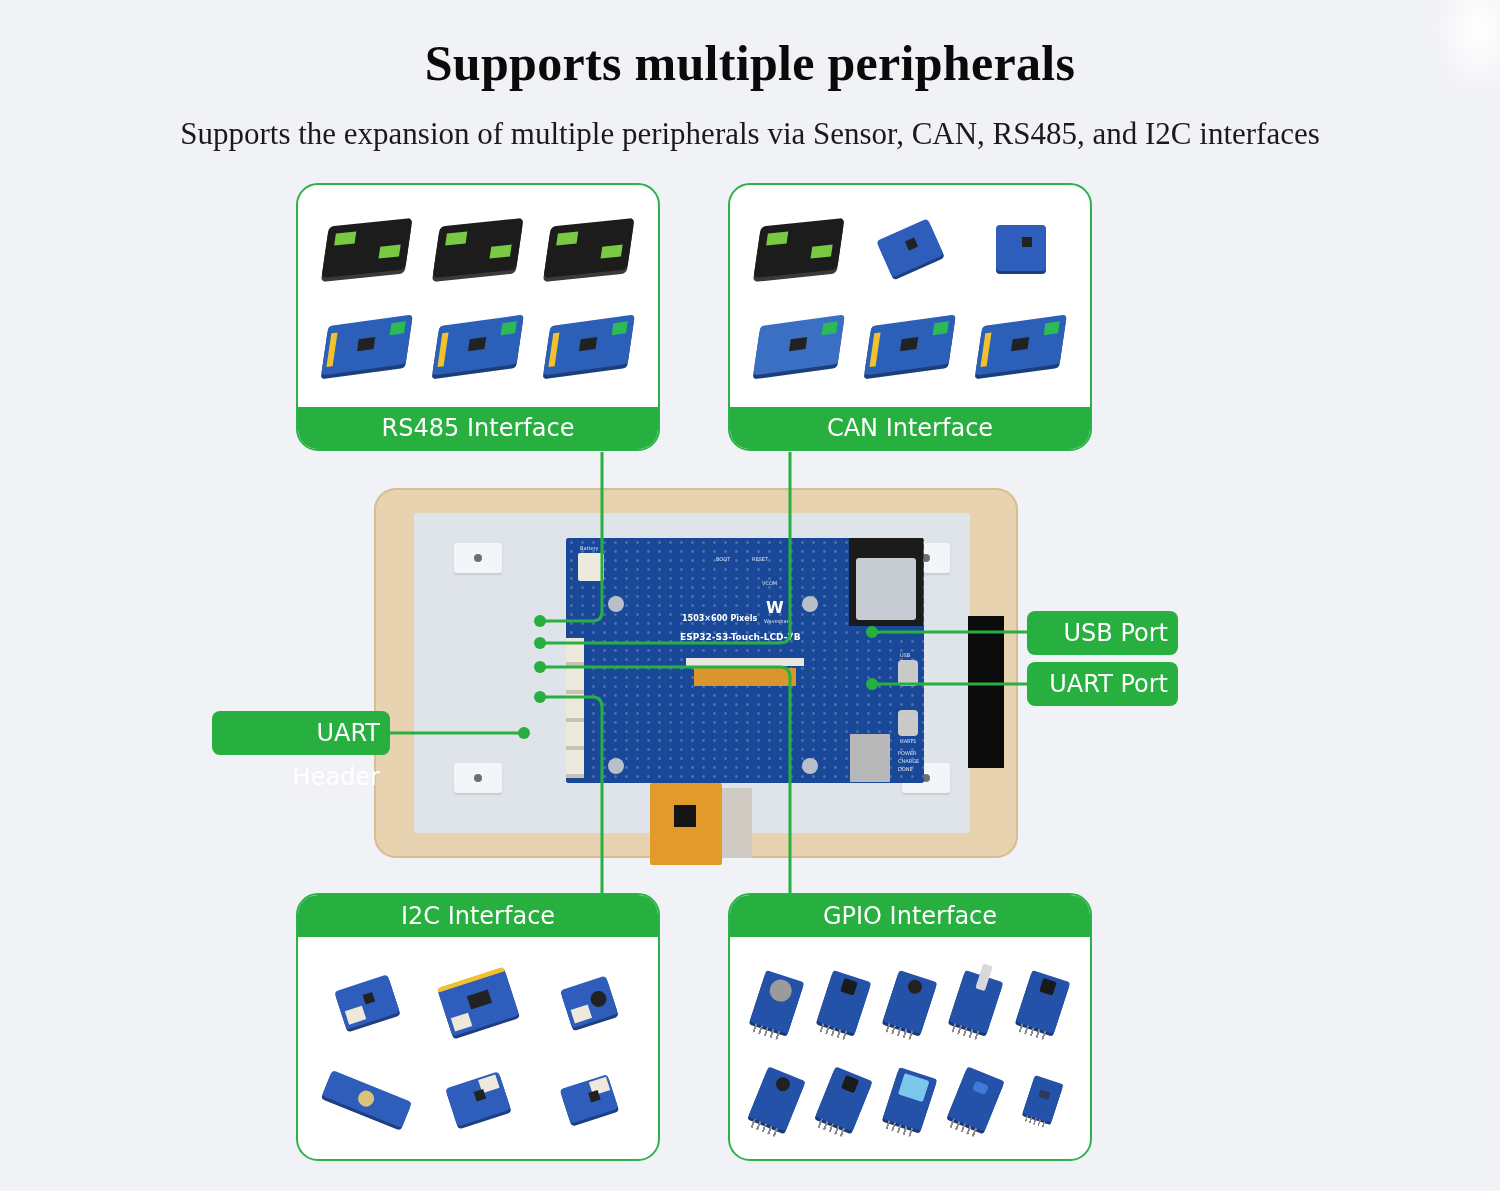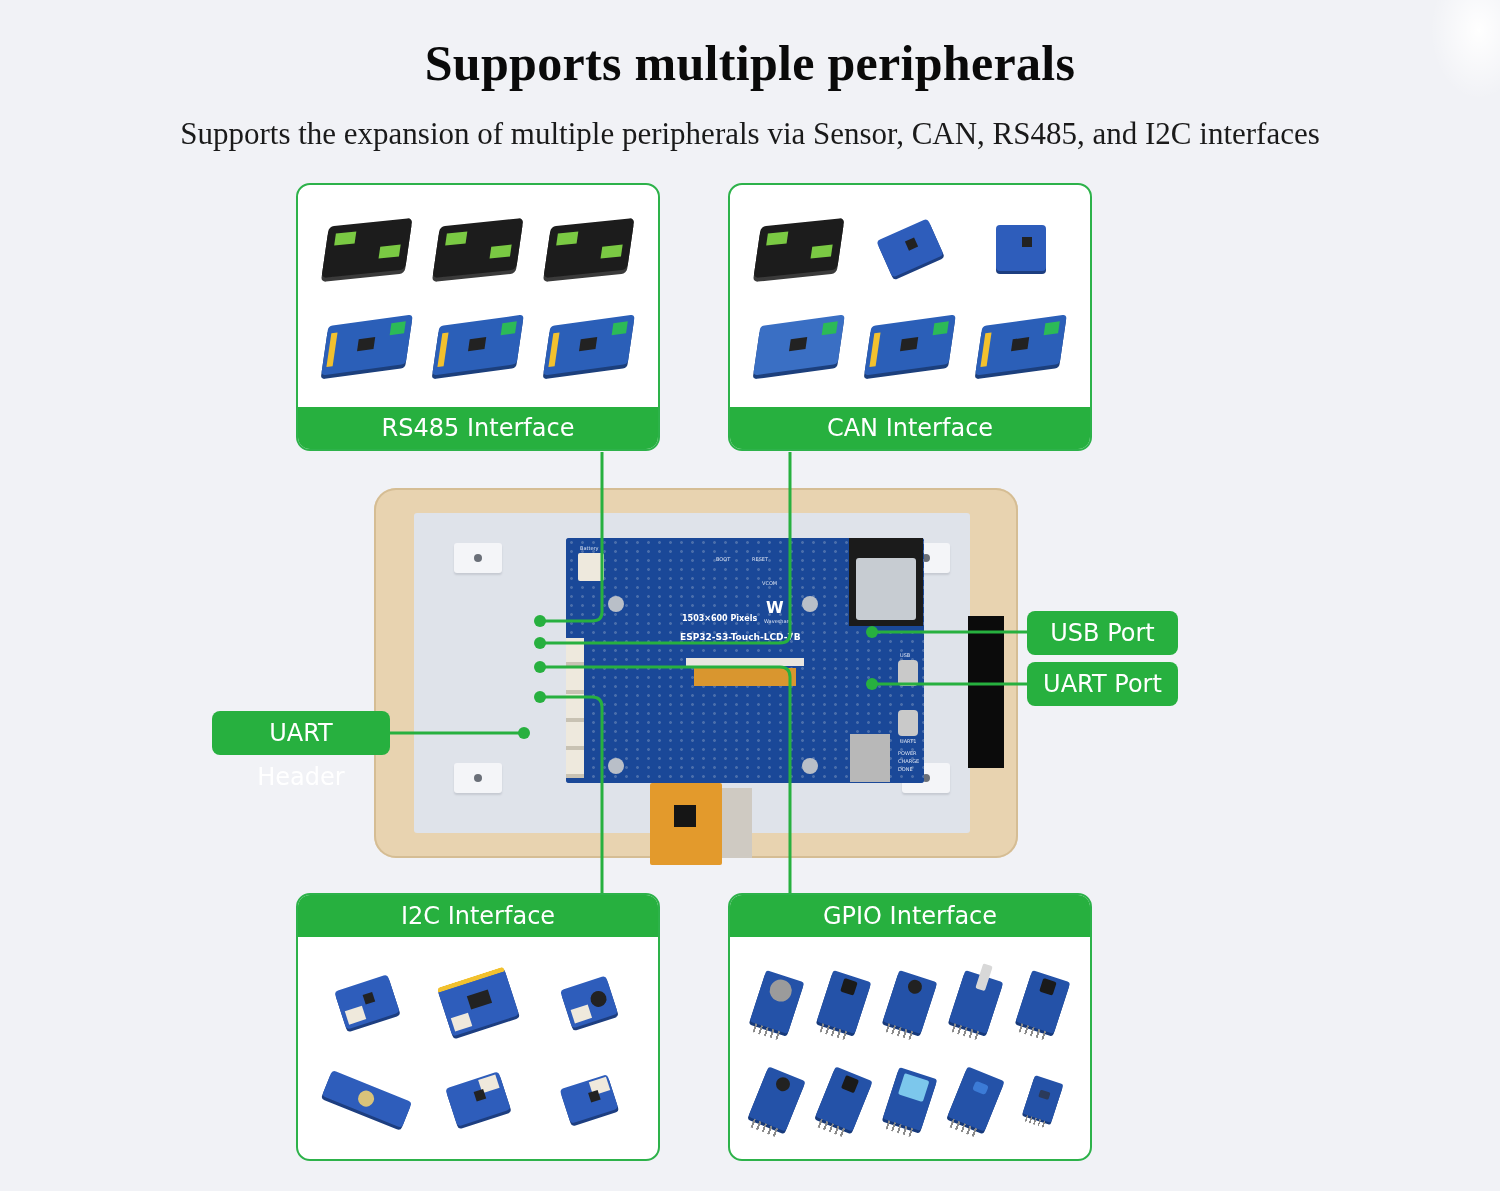--- a/index.html
+++ b/index.html
@@ -12,21 +12,21 @@
     position: absolute; left: 0; top: 34px; width: 1500px; text-align: center;
     font-family: "Liberation Serif", serif; font-weight: bold; font-size: 50px;
     color: #0a0a0a; letter-spacing: 0.3px;
   }
   .subtitle {
     position: absolute; left: 0; top: 116px; width: 1500px; text-align: center;
     font-family: "Liberation Serif", serif; font-size: 31px; color: #1a1a1a;
   }
   .card {
     position: absolute; width: 364px; height: 268px;
-    border: 2px solid #2db24a; border-radius: 14px; background: #ffffff;
+    border: 2px solid #2db24a; border-radius: 22px; background: #ffffff;
     box-sizing: border-box; overflow: hidden;
   }
   .card .label {
     position: absolute; left: 0; width: 100%; height: 42px; line-height: 42px;
     background: #27b03f; color: #ffffff; text-align: center;
     font-family: "DejaVu Sans", sans-serif; font-size: 24px;
   }
   .card.top .label { bottom: 0; }
   .card.bottom .label { top: 0; }
   .grid {
@@ -99,21 +99,21 @@
     background: #e39a2c; border-radius: 2px;
   }
   .flex-cable .ic { position: absolute; left: 24px; top: 22px; width: 22px; height: 22px; background: #151515; }
   .flex-shield { position: absolute; left: 345px; top: 275px; width: 30px; height: 70px; background: #cfcac2; }
 
   svg.lines { position: absolute; left: 0; top: 0; width: 1500px; height: 1191px; pointer-events: none; }
 
   .pill {
     position: absolute; height: 44px; line-height: 44px; padding: 0 10px;
     background: #27b03f; color: #ffffff; border-radius: 8px;
-    font-family: "DejaVu Sans", sans-serif; font-size: 24px; text-align: center; box-sizing: border-box;
+    font-family: "DejaVu Sans", sans-serif; font-size: 24px; text-align: right; box-sizing: border-box;
   }
   .corner-blur { position: absolute; right: 0; top: 0; width: 70px; height: 100px;
     background: radial-gradient(ellipse at 70% 30%, #ffffff 0%, rgba(255,255,255,0) 70%); }
 </style>
 </head>
 <body>
 
 <div class="corner-blur"></div>
 
 <div class="title">Supports multiple peripherals</div>

